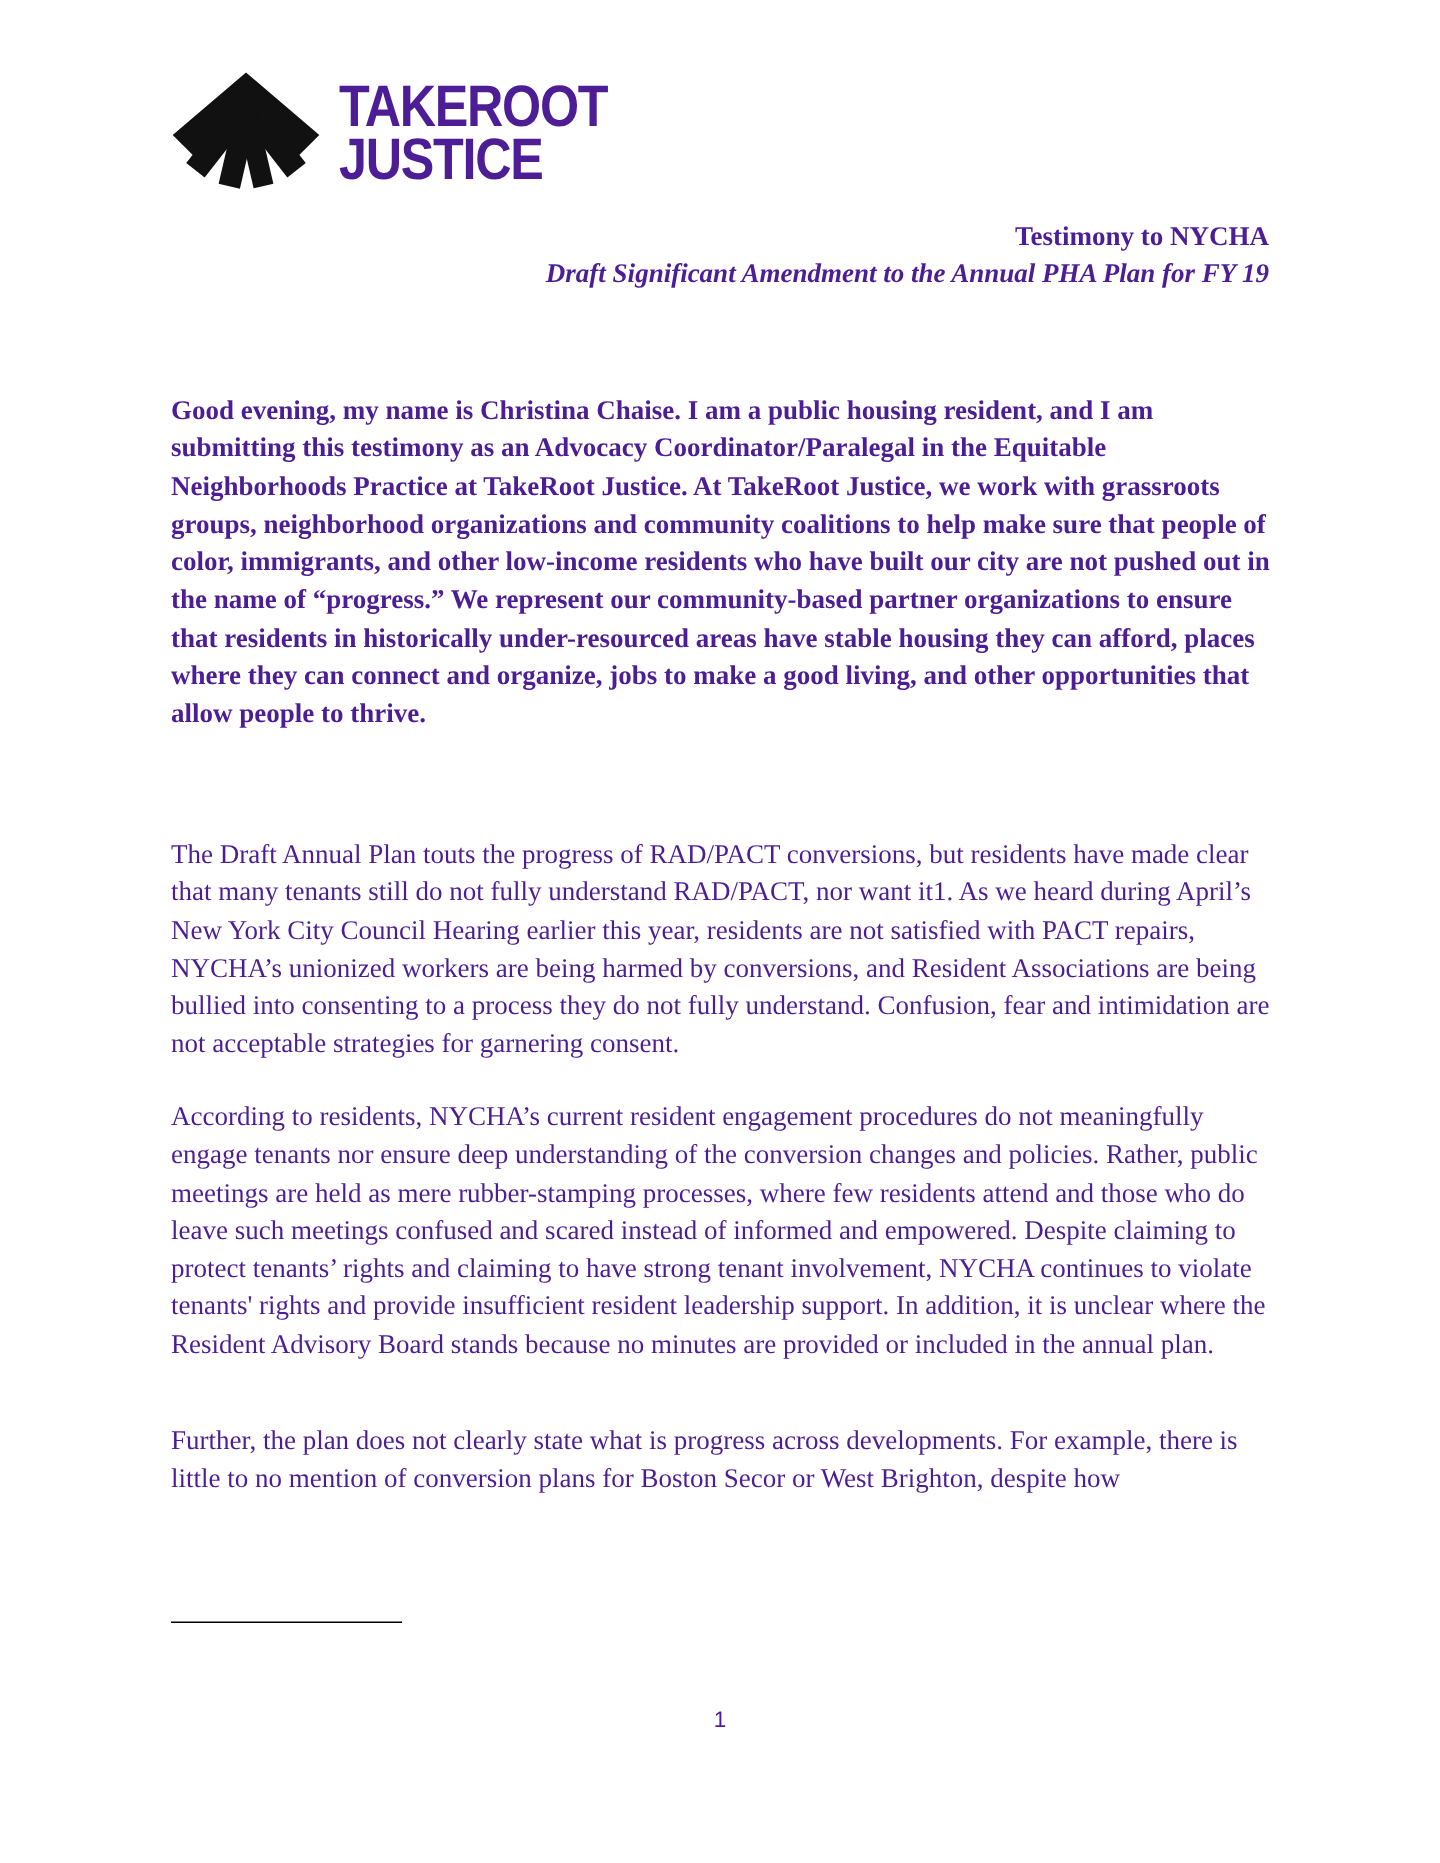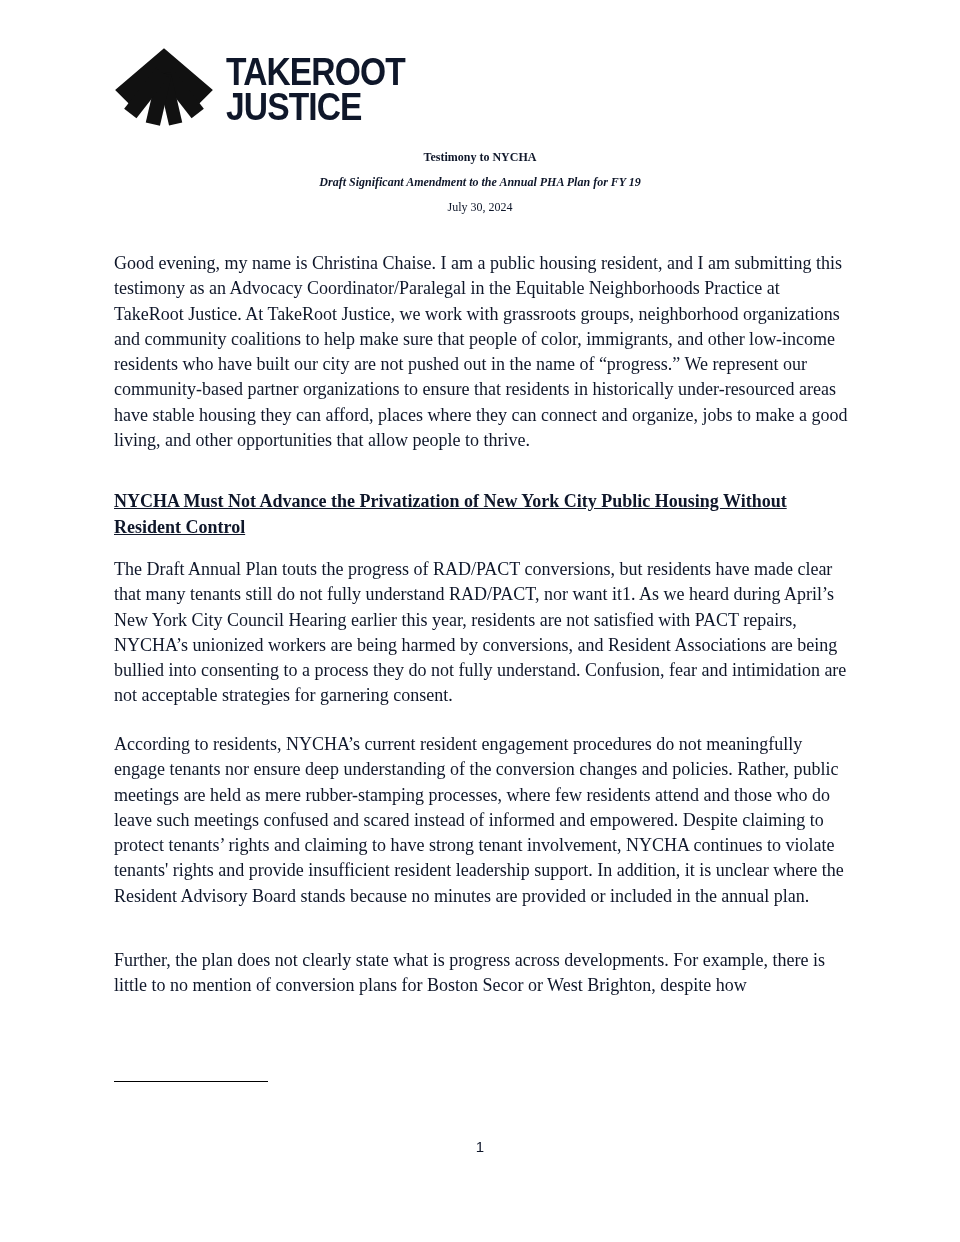--- a/index.html
+++ b/index.html
@@ -2,21 +2,21 @@
 <html><head>
 <meta charset="utf-8">
 <style>
   html, body { margin: 0; padding: 0; background: #e8e8e8; }
   .page {
     position: relative;
     width: 960px;
     height: 1242px;
     margin: 0 auto;
     background: #ffffff;
-    color: #0f172a;
+    color: #4c1d95;
     font-family: "Liberation Serif", serif;
     overflow: hidden;
   }
 
   
   .logo {
     position: absolute;
     top: 48px;
     left: 112px;
     display: flex;
@@ -35,43 +35,43 @@
     margin-top: 6px;
     white-space: nowrap;
   }
 
   
   .title-block {
     position: absolute;
     top: 145px;
     left: 114px;
     width: 732px;
-    text-align: center;
-    font-size: 12px;
+    text-align: right;
+    font-size: 18px;
     line-height: 25px;
   }
   .t-bold { font-weight: bold; }
   .t-bi   { font-weight: bold; font-style: italic; }
 
   
   .para, .heading {
     position: absolute;
     left: 114px;
     width: 734px;
     margin: 0;
     font-size: 18px;
     line-height: 25.3px;
     text-align: left;
   }
   .heading {
     font-weight: bold;
     text-decoration: underline;
     line-height: 26px;
   }
-  .p1 { top: 251px; }
+  .p1 { top: 261px; font-weight: bold; }
   .h1 { top: 488px; }
   .p2 { top: 557px; }
   .p3 { top: 732px; }
   .p4 { top: 948px; }
 
   
   .footnote-rule {
     position: absolute;
     top: 1081px;
     left: 114px;
@@ -115,26 +115,24 @@
     </svg>
     <div class="logo-text">
       <div>TAKEROOT</div>
       <div>JUSTICE</div>
     </div>
   </div>
 
   <div class="title-block">
     <div class="t-bold">Testimony to NYCHA</div>
     <div class="t-bi">Draft Significant Amendment to the Annual PHA Plan for FY 19</div>
-    <div>July 30, 2024</div>
   </div>
 
   <p class="para p1">Good evening, my name is Christina Chaise. I am a public housing resident, and I am submitting this testimony as an Advocacy Coordinator/Paralegal in the Equitable Neighborhoods Practice at TakeRoot Justice. At TakeRoot Justice, we work with grassroots groups, neighborhood organizations and community coalitions to help make sure that people of color, immigrants, and other low-income residents who have built our city are not pushed out in the name of “progress.” We represent our community-based partner organizations to ensure that residents in historically under-resourced areas have stable housing they can afford, places where they can connect and organize, jobs to make a good living, and other opportunities that allow people to thrive.</p>
 
-  <h2 class="heading h1">NYCHA Must Not Advance the Privatization of New York City Public Housing Without Resident Control</h2>
 
   <p class="para p2">The Draft Annual Plan touts the progress of RAD/PACT conversions, but residents have made clear that many tenants still do not fully understand RAD/PACT, nor want it1. As we heard during April’s New York City Council Hearing earlier this year, residents are not satisfied with PACT repairs, NYCHA’s unionized workers are being harmed by conversions, and Resident Associations are being bullied into consenting to a process they do not fully understand. Confusion, fear and intimidation are not acceptable strategies for garnering consent.</p>
 
   <p class="para p3">According to residents, NYCHA’s current resident engagement procedures do not meaningfully engage tenants nor ensure deep understanding of the conversion changes and policies. Rather, public meetings are held as mere rubber-stamping processes, where few residents attend and those who do leave such meetings confused and scared instead of informed and empowered. Despite claiming to protect tenants’ rights and claiming to have strong tenant involvement, NYCHA continues to violate tenants' rights and provide insufficient resident leadership support. In addition, it is unclear where the Resident Advisory Board stands because no minutes are provided or included in the annual plan.</p>
 
   <p class="para p4">Further, the plan does not clearly state what is progress across developments. For example, there is little to no mention of conversion plans for Boston Secor or West Brighton, despite how</p>
 
   <div class="footnote-rule"></div>
 
   <div class="page-number">1</div>

